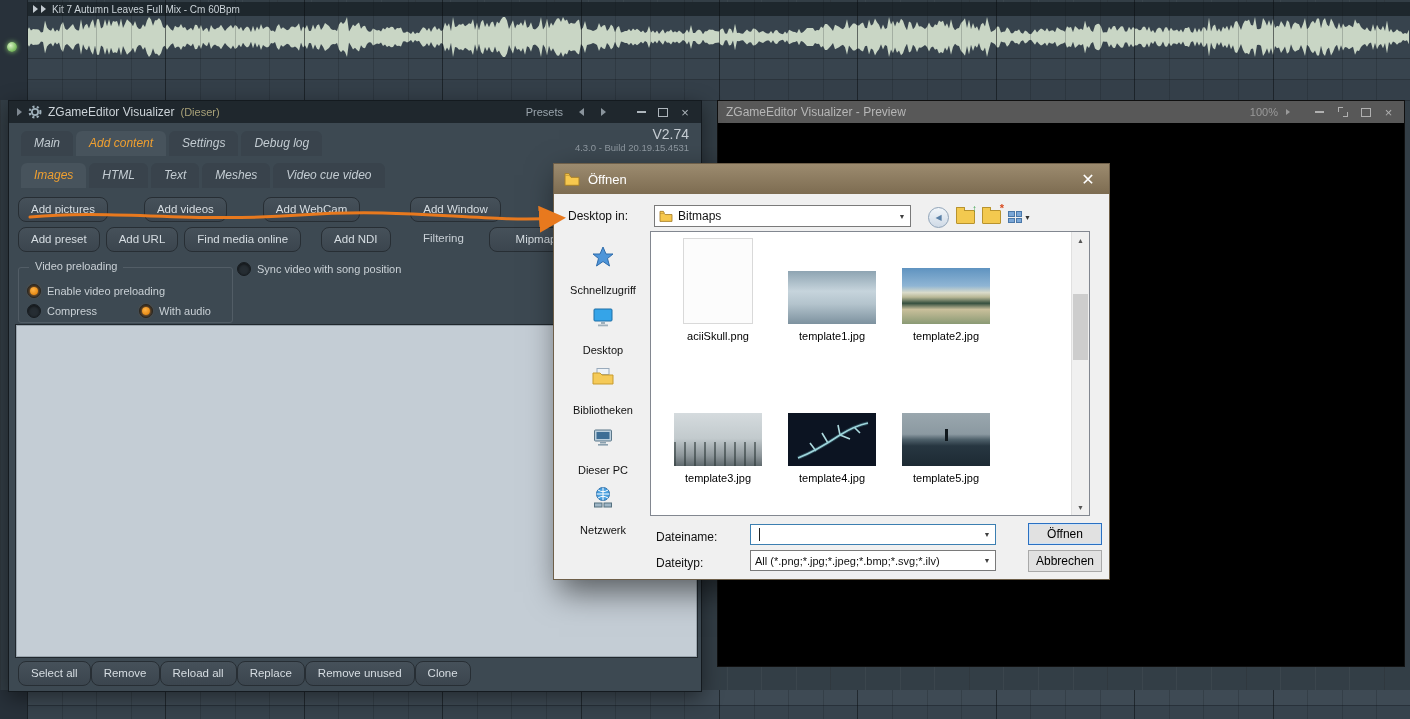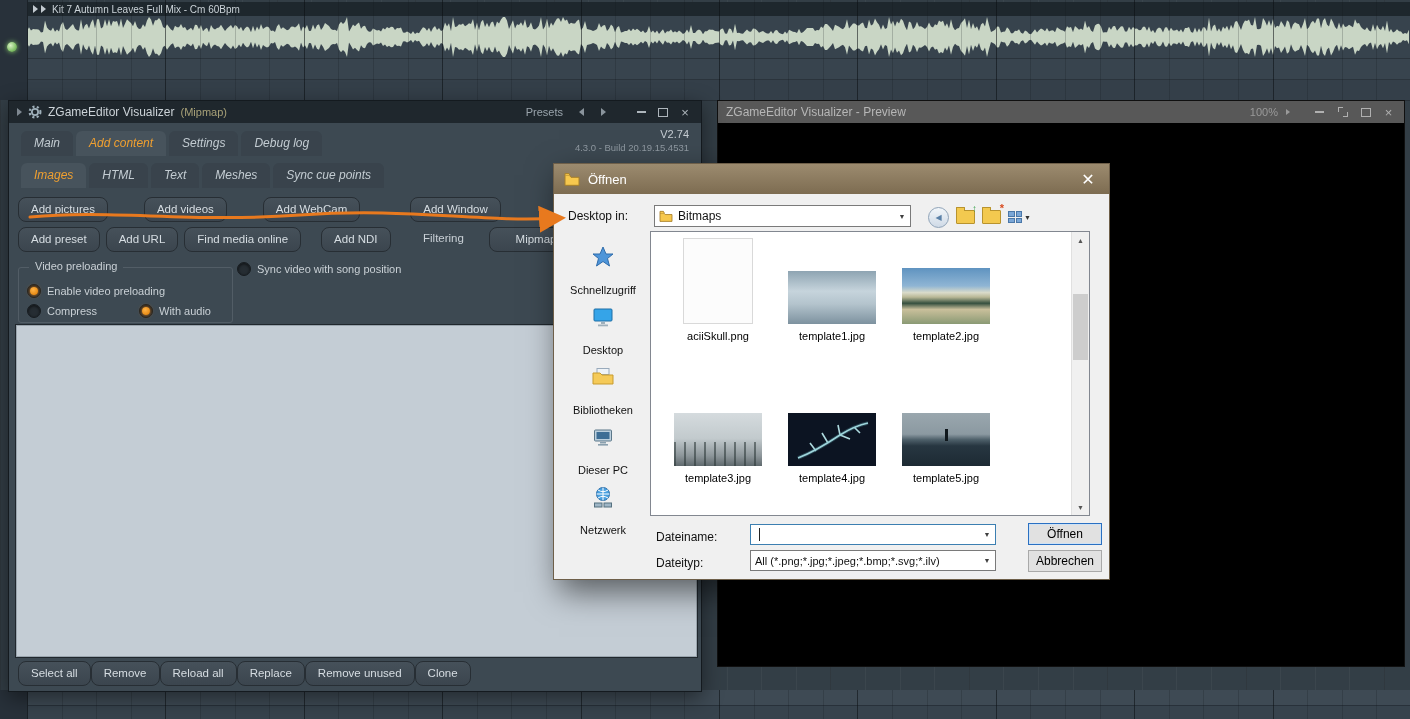--- a/index.html
+++ b/index.html
@@ -41,21 +41,21 @@
   .tri-l{width:0;height:0;border-right:5px solid #8a949c;border-top:4px solid transparent;border-bottom:4px solid transparent;}
   .fl-title{font-size:12px;color:#ccd3d8;}
   .fl-master{font-size:11px;color:#a8a178;}
   .fl-sp{flex:1;}
   .presets-lbl{font-size:11px;color:#9aa4ac;margin-right:4px;}
   .wbtn{display:flex;align-items:center;justify-content:center;width:16px;height:16px;cursor:default;}
   .ico-min{width:9px;height:2px;background:#aeb6bc;}
   .ico-max{width:8px;height:7px;border:1.5px solid #aeb6bc;}
   .ico-x{font-size:13px;color:#aeb6bc;line-height:1;}
   .ver{position:absolute;right:12px;top:26px;text-align:right;line-height:14px;}
-  .v1{font-size:11px;color:#c6cdd3;}
+  .v1{font-size:14px;color:#c6cdd3;}
   .v2{font-size:9.5px;color:#909aa2;}
   .tabs{position:absolute;left:12px;display:flex;gap:3px;}
   .tabs.r1{top:30px;}
   .tabs.r2{top:62px;}
   .tab{height:25px;line-height:25px;padding:0 13px;background:#39434c;border-radius:6px 6px 0 0;
        font-size:12px;color:#c3ccd2;cursor:default;font-style:italic;}
   .tab.active{background:#47535c;color:#f0a030;}
   .btn{height:23px;line-height:23px;padding:0 12px;background:linear-gradient(#46515a,#3b454e);
        border:1px solid #272e34;border-radius:8px;font-size:11.5px;color:#d6dde2;cursor:default;white-space:nowrap;}
   .btnrow{position:absolute;left:9px;display:flex;gap:6px;}
@@ -174,21 +174,21 @@
   </div>
 
   <div id="plugin">
     <div class="fl-titlebar">
       <span class="tri-r"></span>
       <svg width="14" height="14" viewBox="0 0 16 16">
         <circle cx="8" cy="8" r="3.6" fill="none" stroke="#9fb0ba" stroke-width="2"></circle>
         <circle cx="8" cy="8" r="6.2" fill="none" stroke="#9fb0ba" stroke-width="2.4" stroke-dasharray="2.4 2.7"></circle>
       </svg>
       <span class="fl-title">ZGameEditor Visualizer</span>
-      <span class="fl-master">(Mipmap)</span>
+      <span class="fl-master">(Dieser)</span>
       <span class="fl-sp"></span>
       <span class="presets-lbl">Presets</span>
       <span class="wbtn">
           <span class="tri-l"></span>
         </span>
       <span class="wbtn">
           <span class="tri-r" style="border-left-color:#8a949c"></span>
         </span>
       <span style="width:10px"></span>
       <span class="wbtn">
@@ -212,21 +212,21 @@
       <span class="tab active">Add content</span>
       <span class="tab">Settings</span>
       <span class="tab">Debug log</span>
     </div>
 
     <div class="tabs r2">
       <span class="tab active">Images</span>
       <span class="tab">HTML</span>
       <span class="tab">Text</span>
       <span class="tab">Meshes</span>
-      <span class="tab">Sync cue points</span>
+      <span class="tab">Video cue video</span>
     </div>
 
     <div class="btnrow r1">
       <span class="btn">Add pictures</span>
       <span class="btn">Add videos</span>
       <span class="btn">Add WebCam</span>
       <span class="btn gap-left">Add Window</span>
     </div>
 
     <div class="btnrow r2">

